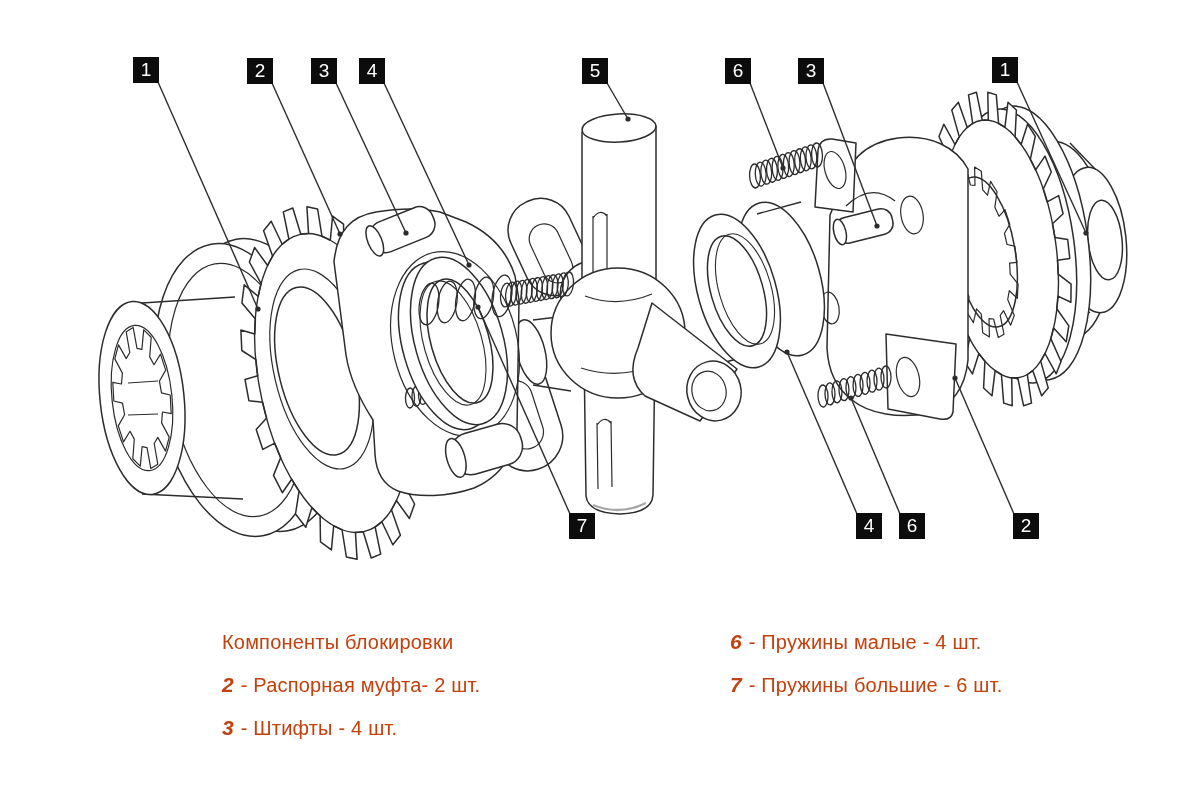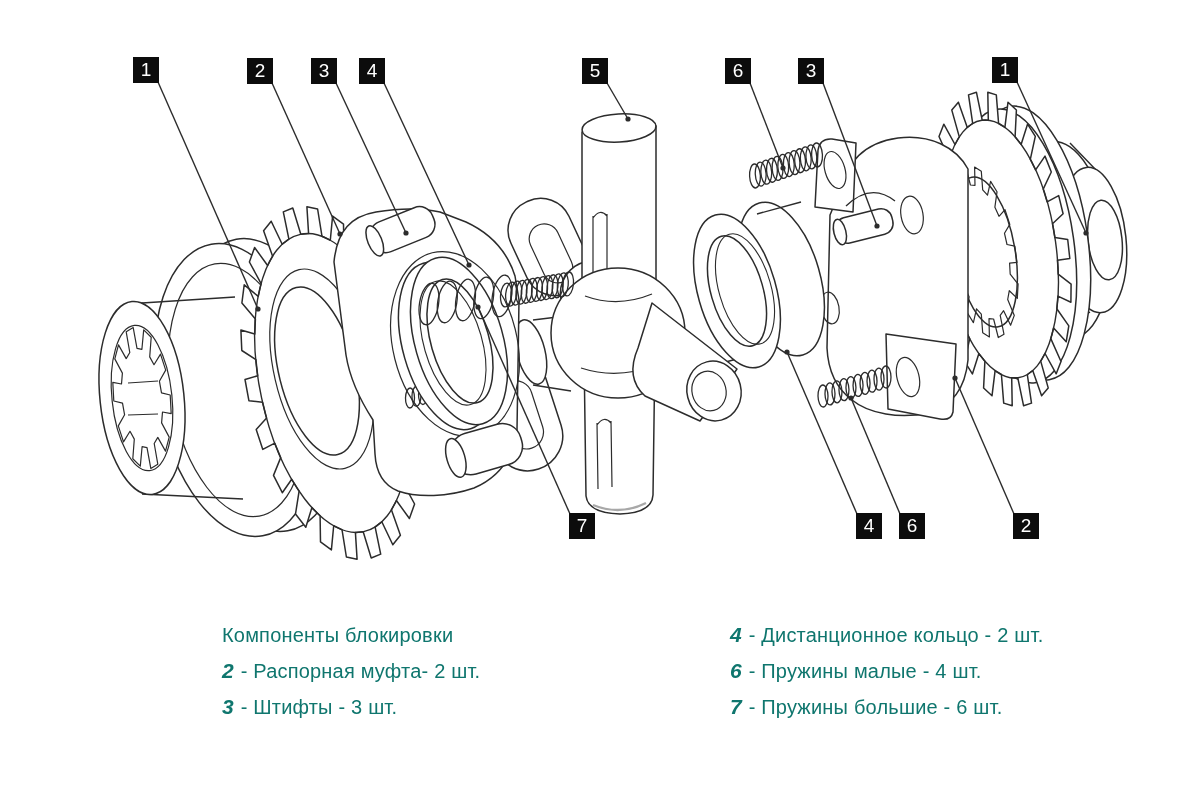--- a/index.html
+++ b/index.html
@@ -5,22 +5,22 @@
   html,body{margin:0;padding:0;background:#fff;}
   .stage{position:relative;width:1200px;height:802px;background:#fff;overflow:hidden;
          font-family:"Liberation Sans",sans-serif;}
   #diagram-svg{position:absolute;left:0;top:0;}
   .callout{position:absolute;width:26px;height:26px;background:#0c0c0c;color:#fff;
            text-align:center;line-height:26px;font-size:19px;font-weight:500;
            font-family:"Liberation Sans",sans-serif;}
   .legend-col{position:absolute;top:617px;}
   #legend-col-0{left:222px;}
   #legend-col-1{left:730px;}
-  .legend-title,.legend-row{height:36px;line-height:36px;font-size:20px;color:#0f766e;
-           letter-spacing:.2px;white-space:nowrap;}
+  .legend-title,.legend-row{height:36px;line-height:36px;font-size:20px;color:#c2410c;
+           letter-spacing:.2px;white-space:nowrap;margin-top:7px;}
   .lg-num{font-weight:bold;font-style:italic;font-size:21px;margin-right:1px;}
 </style>
 </head>
 <body>
 
 <div class="stage">
   <svg id="diagram-svg" width="1200" height="802" viewBox="0 0 1200 802">
       <g>
         <ellipse cx="1062" cy="240" rx="47" ry="99" transform="rotate(-6 1062 240)" fill="#fff" stroke="#2c2c2c" stroke-width="1.5" stroke-linejoin="round"></ellipse>
         <path fill="none" stroke="#2c2c2c" stroke-width="1.4" stroke-linejoin="round" d="M 1070,143 L 1096,170 M 1052,338 L 1090,312"></path>
@@ -225,21 +225,20 @@
       <div class="callout" title="полуосевая муфта (правая)" style="left: 992px; top: 57px; background: rgb(12, 12, 12); color: rgb(255, 255, 255);">1</div>
       <div class="callout" title="пружина большая" style="left: 569px; top: 513px; background: rgb(12, 12, 12); color: rgb(255, 255, 255);">7</div>
       <div class="callout" title="дистанционное кольцо (правое)" style="left: 856px; top: 513px; background: rgb(12, 12, 12); color: rgb(255, 255, 255);">4</div>
       <div class="callout" title="пружина малая (нижняя)" style="left: 899px; top: 513px; background: rgb(12, 12, 12); color: rgb(255, 255, 255);">6</div>
       <div class="callout" title="распорная муфта (правая)" style="left: 1013px; top: 513px; background: rgb(12, 12, 12); color: rgb(255, 255, 255);">2</div>
     </div>
   <div class="legend">
     <div class="legend-col" id="legend-col-0">
       <div class="legend-title">Компоненты блокировки</div>
         <div class="legend-row"><span class="lg-num">2</span><span class="lg-text"> - Распорная муфта- 2 шт.</span></div>
-        <div class="legend-row"><span class="lg-num">3</span><span class="lg-text"> - Штифты - 3 шт.</span></div>
+        <div class="legend-row"><span class="lg-num">3</span><span class="lg-text"> - Штифты - 4 шт.</span></div>
       </div>
     <div class="legend-col" id="legend-col-1">
-        <div class="legend-row"><span class="lg-num">4</span><span class="lg-text"> - Дистанционное кольцо - 2 шт.</span></div>
         <div class="legend-row"><span class="lg-num">6</span><span class="lg-text"> - Пружины малые - 4 шт.</span></div>
         <div class="legend-row"><span class="lg-num">7</span><span class="lg-text"> - Пружины большие - 6 шт.</span></div>
       </div>
   </div>
 </div>
 
 </body></html>

